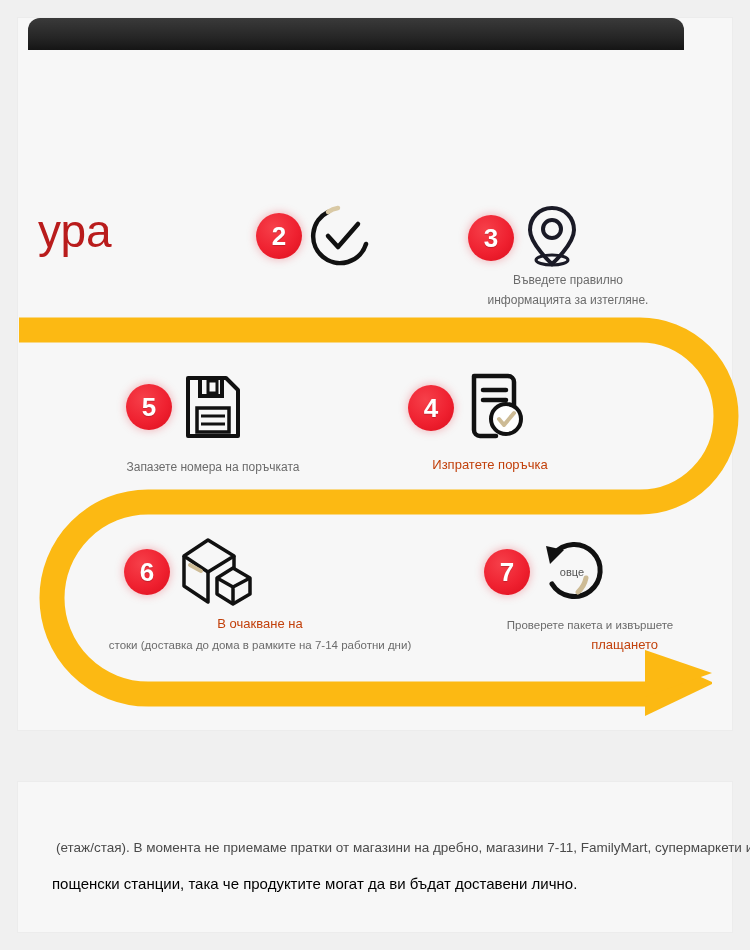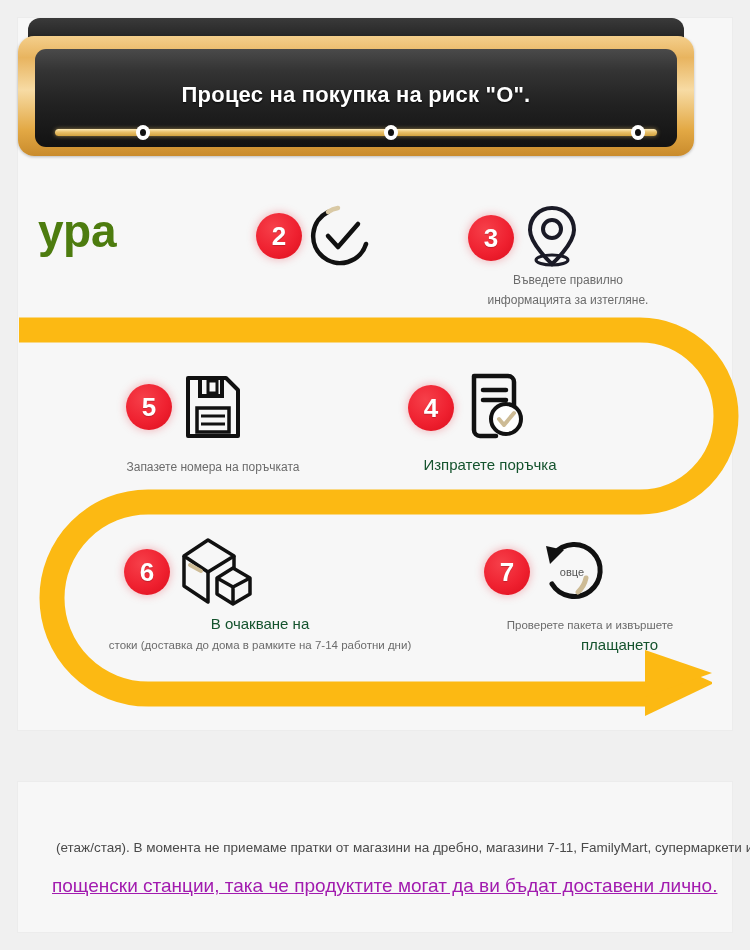--- a/index.html
+++ b/index.html
@@ -62,27 +62,27 @@
   .cell{position:absolute;}
   .num{
     width:46px;height:46px;border-radius:50%;
     background:radial-gradient(circle at 38% 32%,#f6404a 0%,#ef2130 55%,#dc0d1c 100%);
     color:#fff;font-size:26px;font-weight:bold;
     display:flex;align-items:center;justify-content:center;
     box-shadow:0 0 10px rgba(230,30,45,.35);
     text-shadow:0 1px 1px rgba(0,0,0,.2);
   }
   .ura{
-    color:#4d7c0f;font-size:46px;line-height:46px;font-weight:bold;
+    color:#b91c1c;font-size:46px;line-height:46px;font-weight:normal;
     letter-spacing:0px;
   }
   .cap{
     color:#6b6b6b;font-size:12px;text-align:center;line-height:19px;white-space:nowrap;
   }
-  .cap.big{font-size:15px;color:#14532d;}
+  .cap.big{font-size:13px;color:#c2410c;}
   .cap.sm{font-size:11.5px;}
 
   
   .snake{position:absolute;left:0;top:0;width:750px;height:950px;pointer-events:none;}
 
   
   .fill-cap{
     position:absolute;left:0;right:0;top:752px;text-align:center;
     color:#6e6e6e;font-size:13px;
   }
@@ -92,41 +92,32 @@
     position:absolute;left:18px;top:782px;width:714px;height:150px;
     background:#f7f7f7;box-shadow:0 0 0 1px #ececec;
   }
   .b-line1{
     position:absolute;left:34px;top:20px;color:#3c3c3c;font-size:17px;white-space:nowrap;
   }
   .b-line2{
     position:absolute;left:38px;top:58px;color:#4a4a4a;font-size:13.5px;white-space:nowrap;
   }
   .b-line3{
-    position:absolute;left:34px;top:93px;color:#a21caf;font-size:19px;white-space:nowrap;text-decoration:underline;
+    position:absolute;left:34px;top:93px;color:#000000;font-size:15px;white-space:nowrap;
   }
 </style>
 </head>
 <body>
 
 <div class="page">
 
   <div class="main-card"></div>
 
   <div class="banner-wrap">
     <div class="banner-top"></div>
-    <div class="banner-frame">
-      <div class="banner-inner">
-        <div class="banner-title">Процес на покупка на риск "О".</div>
-        <div class="banner-rule"></div>
-        <div class="rule-dot" style="left:108px;"></div>
-        <div class="rule-dot" style="left:356px;"></div>
-        <div class="rule-dot" style="left:603px;"></div>
-      </div>
-    </div>
   </div>
 
   <svg class="snake" viewBox="0 0 750 950">
     <path d="M 19 330
              L 640 330
              A 86 86 0 0 1 640 502
              L 148 502
              A 96 96 0 0 0 148 694
              L 648 694" fill="none" stroke="#fcb913" stroke-width="25" stroke-linecap="butt"></path>
     <polygon points="645,652 645,716 712,684 712,682" fill="#fcb913"></polygon>

